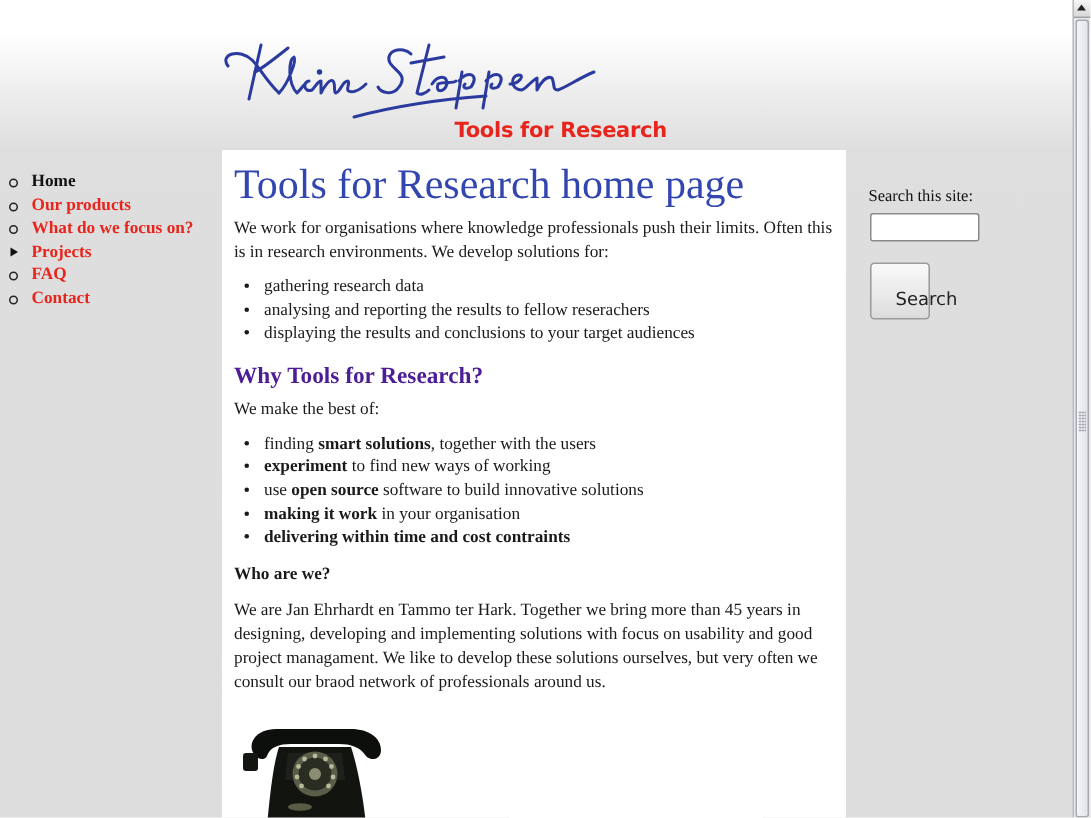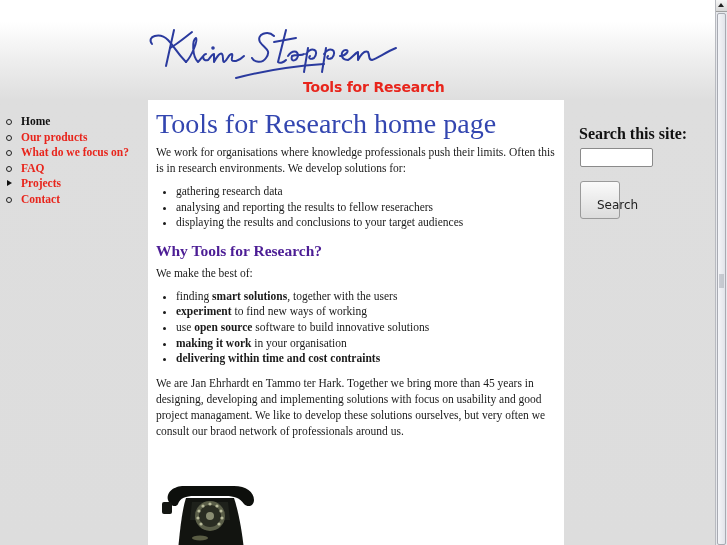--- a/index.html
+++ b/index.html
@@ -130,22 +130,22 @@
     }
 
     
     .search {
       position: absolute;
       left: 579px;
       top: 125px;
       font-family: "Liberation Serif", "DejaVu Serif", serif;
     }
     .search-label {
-      font-weight: bold;
-      font-size: 16px;
+      font-weight: normal;
+      font-size: 11px;
       margin: 0 0 5px 0;
       display: block;
       white-space: nowrap;
     }
     .search-input {
       display: block;
       width: 73px;
       height: 19px;
       border: 1px solid #8a8a8a;
       border-radius: 2px;
@@ -254,26 +254,26 @@
   </li>
   <li>
     <span class="marker"></span>
     <a class="link">Our products</a>
   </li>
   <li>
     <span class="marker"></span>
     <a class="link">What do we focus on?</a>
   </li>
   <li>
-    <span class="marker"></span>
-    <a class="link">FAQ</a>
-  </li>
-  <li>
     <span class="marker triangle"></span>
     <a class="link">Projects</a>
+  </li>
+  <li>
+    <span class="marker"></span>
+    <a class="link">FAQ</a>
   </li>
   <li>
     <span class="marker"></span>
     <a class="link">Contact</a>
   </li>
 </ul>
 
 <div class="content">
   <h1>Tools for Research home page</h1>
   <p>We work for organisations where knowledge professionals push their limits. Often this is in research environments. We develop solutions for:</p>
@@ -286,20 +286,21 @@
   <h2>Why Tools for Research?</h2>
   <p>We make the best of:</p>
   <ul>
     <li><span>finding </span><b>smart solutions</b><span>, together with the users</span></li>
     <li><span></span><b>experiment</b><span> to find new ways of working</span></li>
     <li><span>use </span><b>open source</b><span> software to build innovative solutions</span></li>
     <li><span></span><b>making it work</b><span> in your organisation</span></li>
     <li><span></span><b>delivering within time and cost contraints</b><span></span></li>
   </ul>
 
+  <h4>Who are we?</h4>
   <p>We are Jan Ehrhardt en Tammo ter Hark. Together we bring more than 45 years in designing, developing and implementing solutions with focus on usability and good project managament. We like to develop these solutions ourselves, but very often we consult our braod network of professionals around us.</p>
 
   <svg class="phone" viewBox="0 0 100 70">
 
     <path d="M8 20 C6 12, 14 6, 24 6 L74 6 C86 6, 94 12, 94 20 C94 26, 88 28, 84 24 C80 18, 74 16, 66 16 L34 16 C26 16, 20 18, 18 24 C16 28, 10 26, 8 20 Z" fill="#0d0f0c"></path>
     <rect x="2" y="22" width="10" height="12" rx="2" fill="#141612"></rect>
 
     <path d="M26 18 L74 18 C78 30, 82 50, 84 70 L18 70 C20 50, 22 30, 26 18 Z" fill="#121410"></path>
     <path d="M32 22 L68 22 L70 40 L30 40 Z" fill="#1e211b"></path>
 

